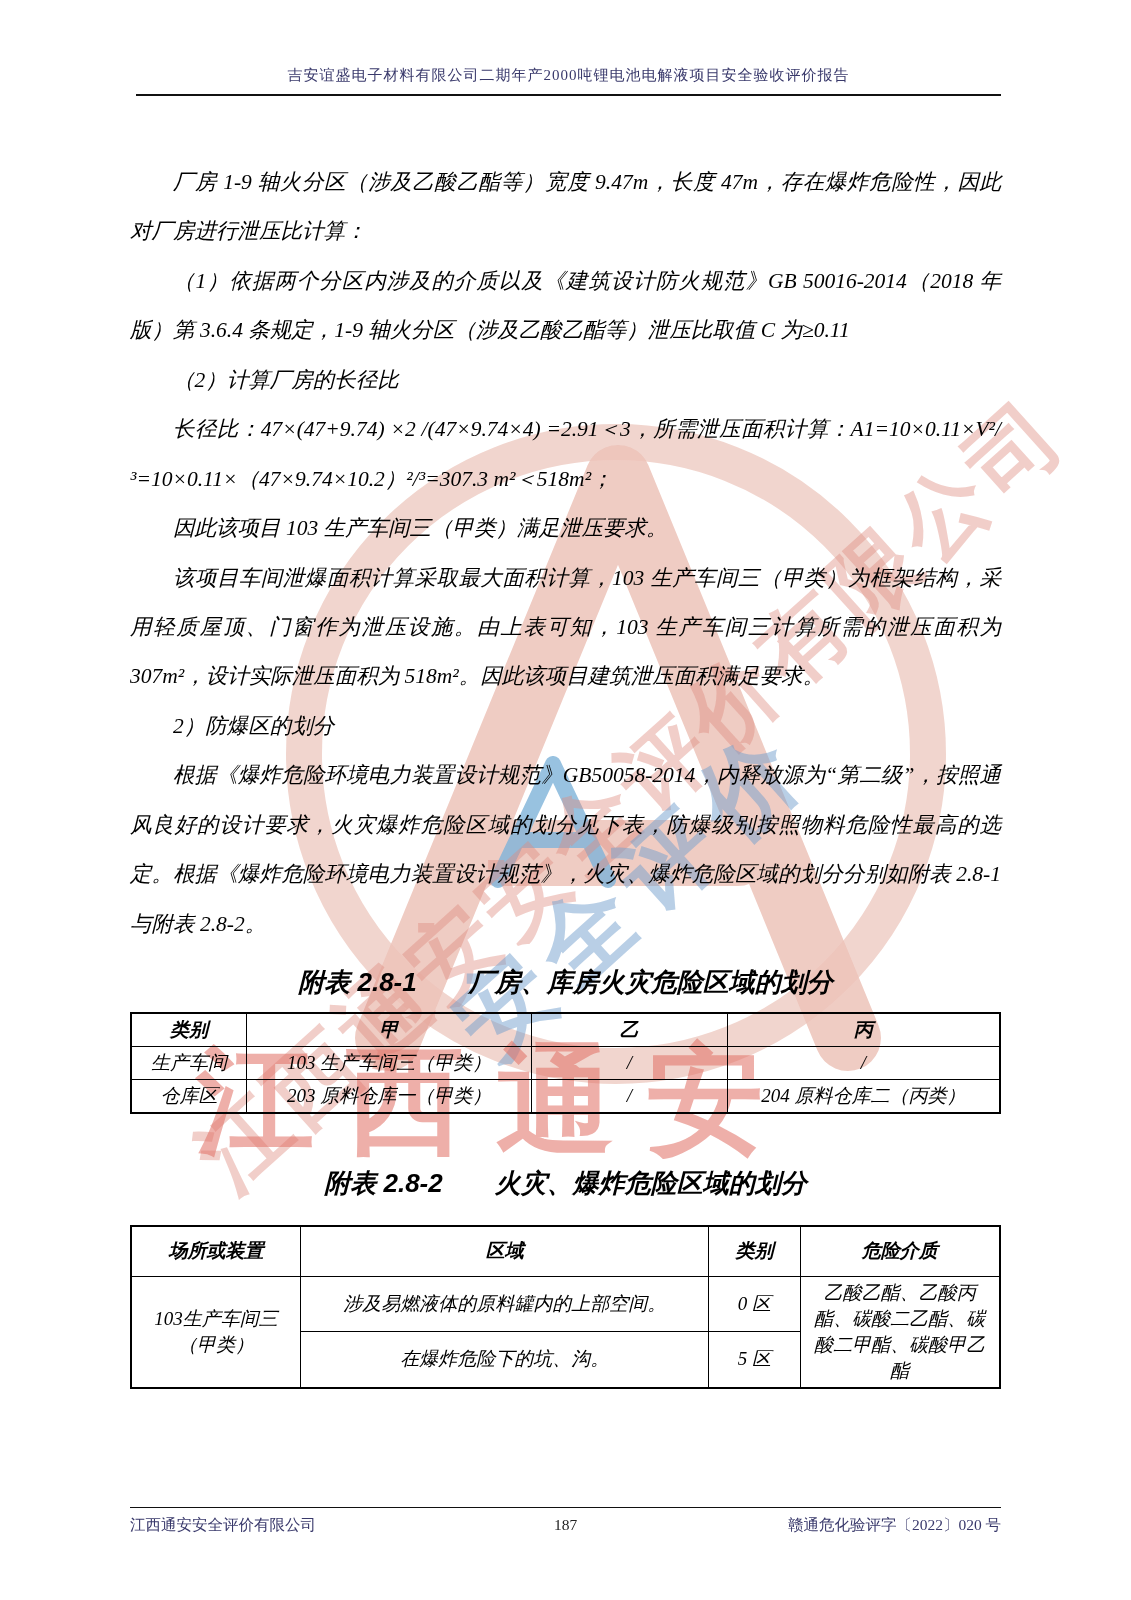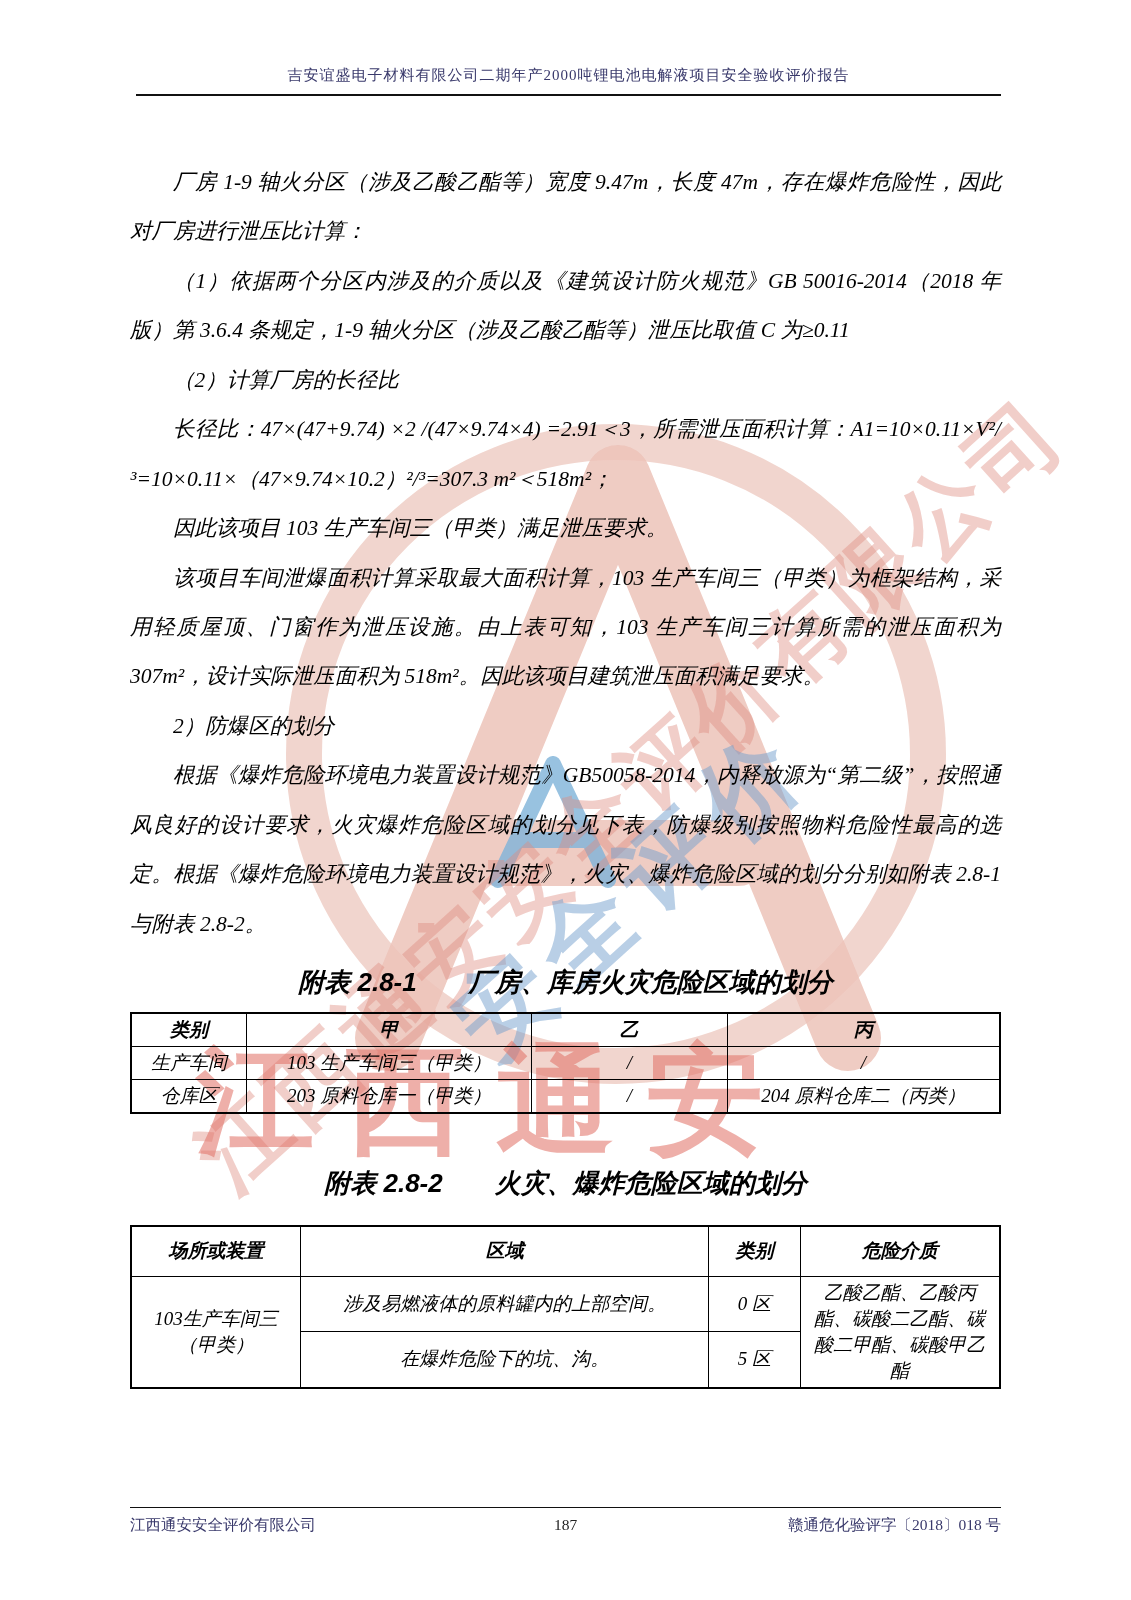--- a/index.html
+++ b/index.html
@@ -178,21 +178,21 @@
           <td>在爆炸危险下的坑、沟。</td>
           <td>5 区</td>
         </tr>
       </tbody>
     </table>
   </div>
 
   <div class="doc-footer">
     <span class="f-left">江西通安安全评价有限公司</span>
     <span class="f-page">187</span>
-    <span class="f-right">赣通危化验评字〔2018〕018 号</span>
+    <span class="f-right">赣通危化验评字〔2022〕020 号</span>
   </div>
 
   <div class="watermark" aria-hidden="true">
     <svg class="wm-ring" width="668" height="668" viewBox="0 0 668 668">
       <circle cx="334" cy="334" r="312" fill="none" stroke="#eecbc2" stroke-width="36"></circle>
     </svg>
     <svg class="wm-a" width="660" height="640" viewBox="0 0 660 640">
       <path d="M330 40 L100 600 M330 40 L560 600 M210 415 L450 415" stroke="#edc3b9" stroke-width="66" fill="none" stroke-linecap="round"></path>
     </svg>
     <svg class="wm-a-blue" width="150" height="140" viewBox="0 0 150 140">

